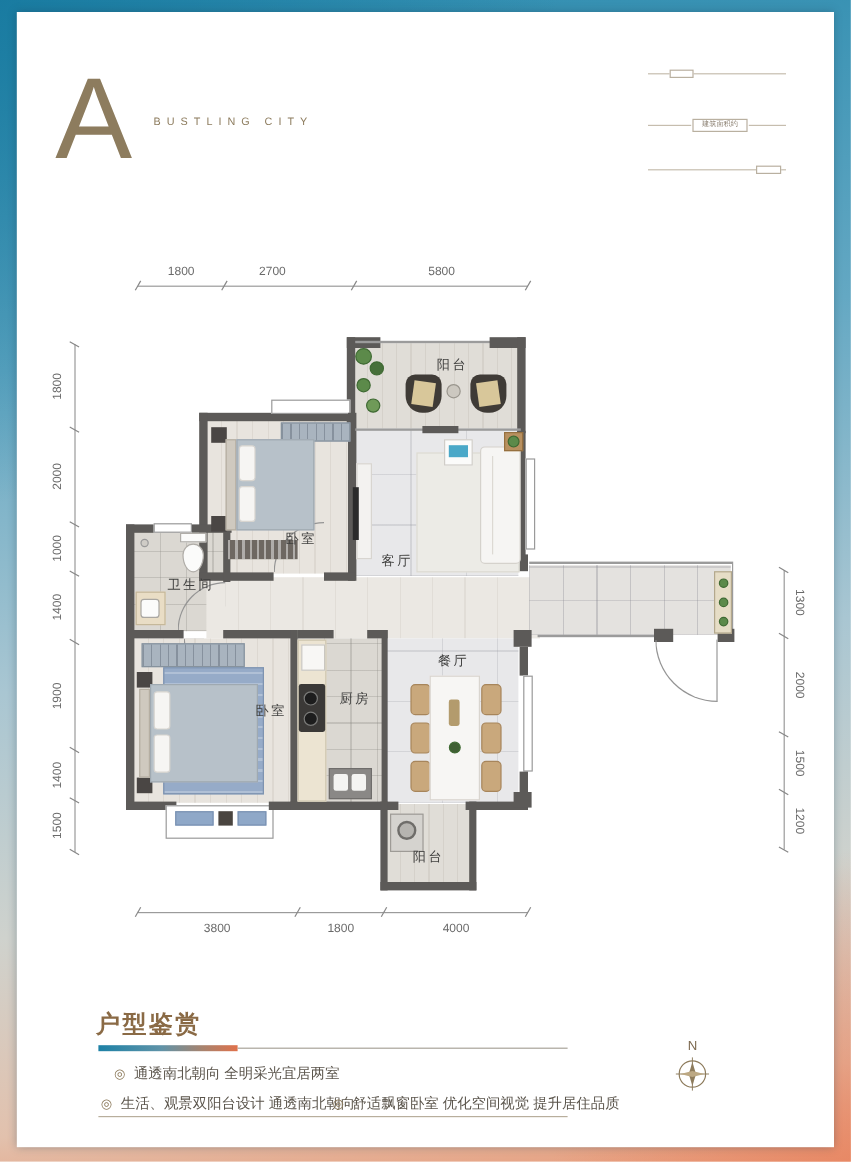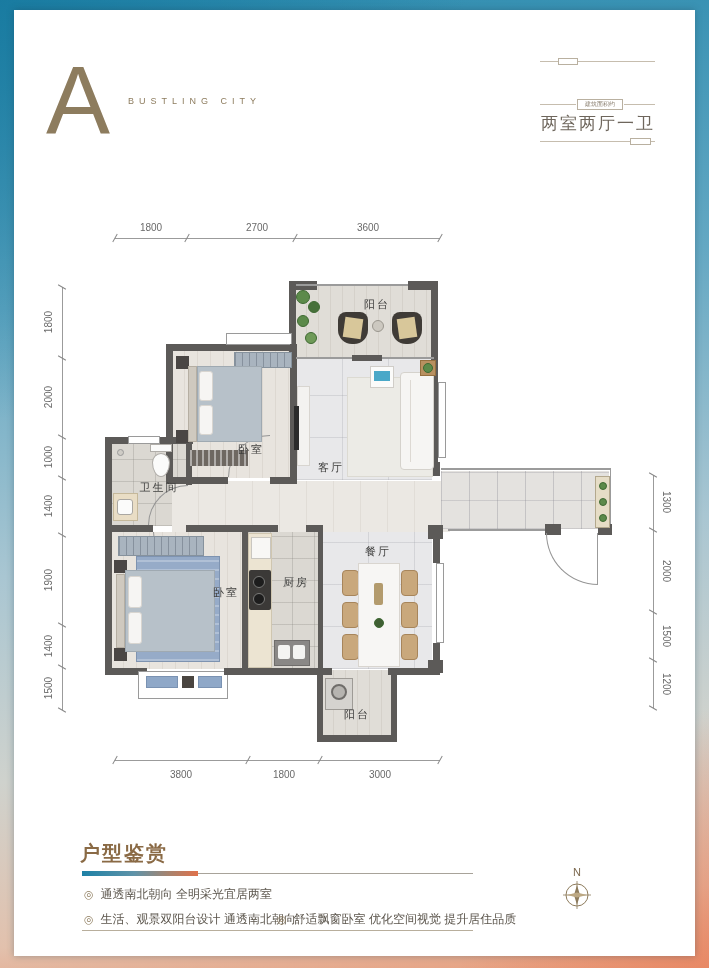--- a/index.html
+++ b/index.html
@@ -58,32 +58,31 @@
   <div class="page"></div>
 
   <div class="brand-a" style="left:46px;top:52px;">A</div>
   <div class="brand-sub" style="left:128px;top:96px;">BUSTLING CITY</div>
 
   <div class="hdr-line" style="left:540px;top:61px;width:115px;height:1px;"></div>
   <div class="hdr-rect" style="left:558px;top:58px;width:20px;height:7px;"></div>
   <div class="hdr-line" style="left:540px;top:104px;width:36px;height:1px;"></div>
   <div class="area-note" style="left:577px;top:99px;width:46px;height:11px;">建筑面积约</div>
   <div class="hdr-line" style="left:624px;top:104px;width:31px;height:1px;"></div>
-  <div class="layout-type" style="left:538px;top:112px;width:120px;">两室两厅一卫</div>
   <div class="hdr-line" style="left:540px;top:141px;width:115px;height:1px;"></div>
   <div class="hdr-rect" style="left:630px;top:138px;width:21px;height:7px;"></div>
 
   <div class="thin" style="left:115px;top:238px;width:325px;height:1px;"></div>
   <div class="tickv" style="left:115px;top:238px;"></div>
   <div class="tickv" style="left:187px;top:238px;"></div>
   <div class="tickv" style="left:295px;top:238px;"></div>
   <div class="tickv" style="left:440px;top:238px;"></div>
   <div class="dim-num" style="left:151px;top:227px;">1800</div>
-  <div class="dim-num" style="left:257px;top:227px;">2700</div>
-  <div class="dim-num" style="left:368px;top:227px;">3600</div>
+  <div class="dim-num" style="left:227px;top:227px;">2700</div>
+  <div class="dim-num" style="left:368px;top:227px;">5800</div>
 
   <div class="thin" style="left:62px;top:287px;width:1px;height:423px;"></div>
   <div class="tickh" style="left:62px;top:287px;"></div>
   <div class="tickh" style="left:62px;top:358px;"></div>
   <div class="tickh" style="left:62px;top:437px;"></div>
   <div class="tickh" style="left:62px;top:478px;"></div>
   <div class="tickh" style="left:62px;top:535px;"></div>
   <div class="tickh" style="left:62px;top:625px;"></div>
   <div class="tickh" style="left:62px;top:667px;"></div>
   <div class="tickh" style="left:62px;top:710px;"></div>
@@ -106,21 +105,21 @@
   <div class="dim-num rr" style="left:666px;top:636px;">1500</div>
   <div class="dim-num rr" style="left:666px;top:684px;">1200</div>
 
   <div class="thin" style="left:115px;top:760px;width:325px;height:1px;"></div>
   <div class="tickv" style="left:115px;top:760px;"></div>
   <div class="tickv" style="left:248px;top:760px;"></div>
   <div class="tickv" style="left:320px;top:760px;"></div>
   <div class="tickv" style="left:440px;top:760px;"></div>
   <div class="dim-num" style="left:181px;top:774px;">3800</div>
   <div class="dim-num" style="left:284px;top:774px;">1800</div>
-  <div class="dim-num" style="left:380px;top:774px;">3000</div>
+  <div class="dim-num" style="left:380px;top:774px;">4000</div>
 
   <div class="floor f-balc" style="left:295px;top:286px;width:138px;height:71px;"></div>
   <div class="floor f-marble" style="left:296px;top:358px;width:136px;height:122px;"></div>
   <div class="floor f-wood" style="left:172px;top:350px;width:119px;height:128px;"></div>
   <div class="floor f-tile" style="left:111px;top:443px;width:76px;height:83px;"></div>
   <div class="floor f-hall" style="left:172px;top:481px;width:278px;height:51px;"></div>
   <div class="floor f-entry" style="left:441px;top:471px;width:168px;height:58px;"></div>
   <div class="floor f-wood" style="left:111px;top:532px;width:132px;height:137px;"></div>
   <div class="floor f-tile" style="left:248px;top:532px;width:71px;height:137px;"></div>
   <div class="floor f-marble" style="left:322px;top:532px;width:110px;height:137px;"></div>
@@ -255,21 +254,21 @@
   <div class="room-label" style="left:331px;top:467px;">客厅</div>
   <div class="room-label" style="left:159px;top:487px;">卫生间</div>
   <div class="room-label" style="left:226px;top:592px;">卧室</div>
   <div class="room-label" style="left:296px;top:582px;">厨房</div>
   <div class="room-label" style="left:378px;top:551px;">餐厅</div>
   <div class="room-label" style="left:357px;top:714px;">阳台</div>
 
   <div class="rv-title" style="left:80px;top:840px;">户型鉴赏</div>
   <div class="rv-grad" style="left:82px;top:871px;width:116px;"></div>
   <div class="thin" style="left:198px;top:873px;width:275px;height:1px;background:#a8a39a;"></div>
-  <div class="rv-item" style="left:84px;top:886px;"><span class="rv-ico">◎</span><span>通透南北朝向 全明采光宜居两室</span></div>
+  <div class="rv-item" style="left:95px;top:886px;"><span class="rv-ico">◎</span><span>通透南北朝向 全明采光宜居两室</span></div>
   <div class="rv-item" style="left:84px;top:911px;"><span class="rv-ico">◎</span><span>生活、观景双阳台设计 通透南北朝向</span></div>
   <div class="rv-item" style="left:277px;top:911px;"><span class="rv-ico">◎</span><span>舒适飘窗卧室 优化空间视觉 提升居住品质</span></div>
   <div class="thin" style="left:82px;top:930px;width:391px;height:1px;background:#b8ae9c;"></div>
 
   <div class="compass-n" style="left:577px;top:866px;">N</div>
   <svg class="e" style="left:563px;top:881px;" width="28" height="28" viewBox="0 0 28 28">
     <line x1="14" y1="0" x2="14" y2="28" stroke="#8d7b5c" stroke-width="0.8"></line>
     <line x1="0" y1="14" x2="28" y2="14" stroke="#8d7b5c" stroke-width="0.8"></line>
     <circle cx="14" cy="14" r="11" fill="none" stroke="#8d7b5c" stroke-width="1"></circle>
     <path d="M14 4 L17 14 L14 24 L11 14 Z" fill="#8d7b5c"></path>

